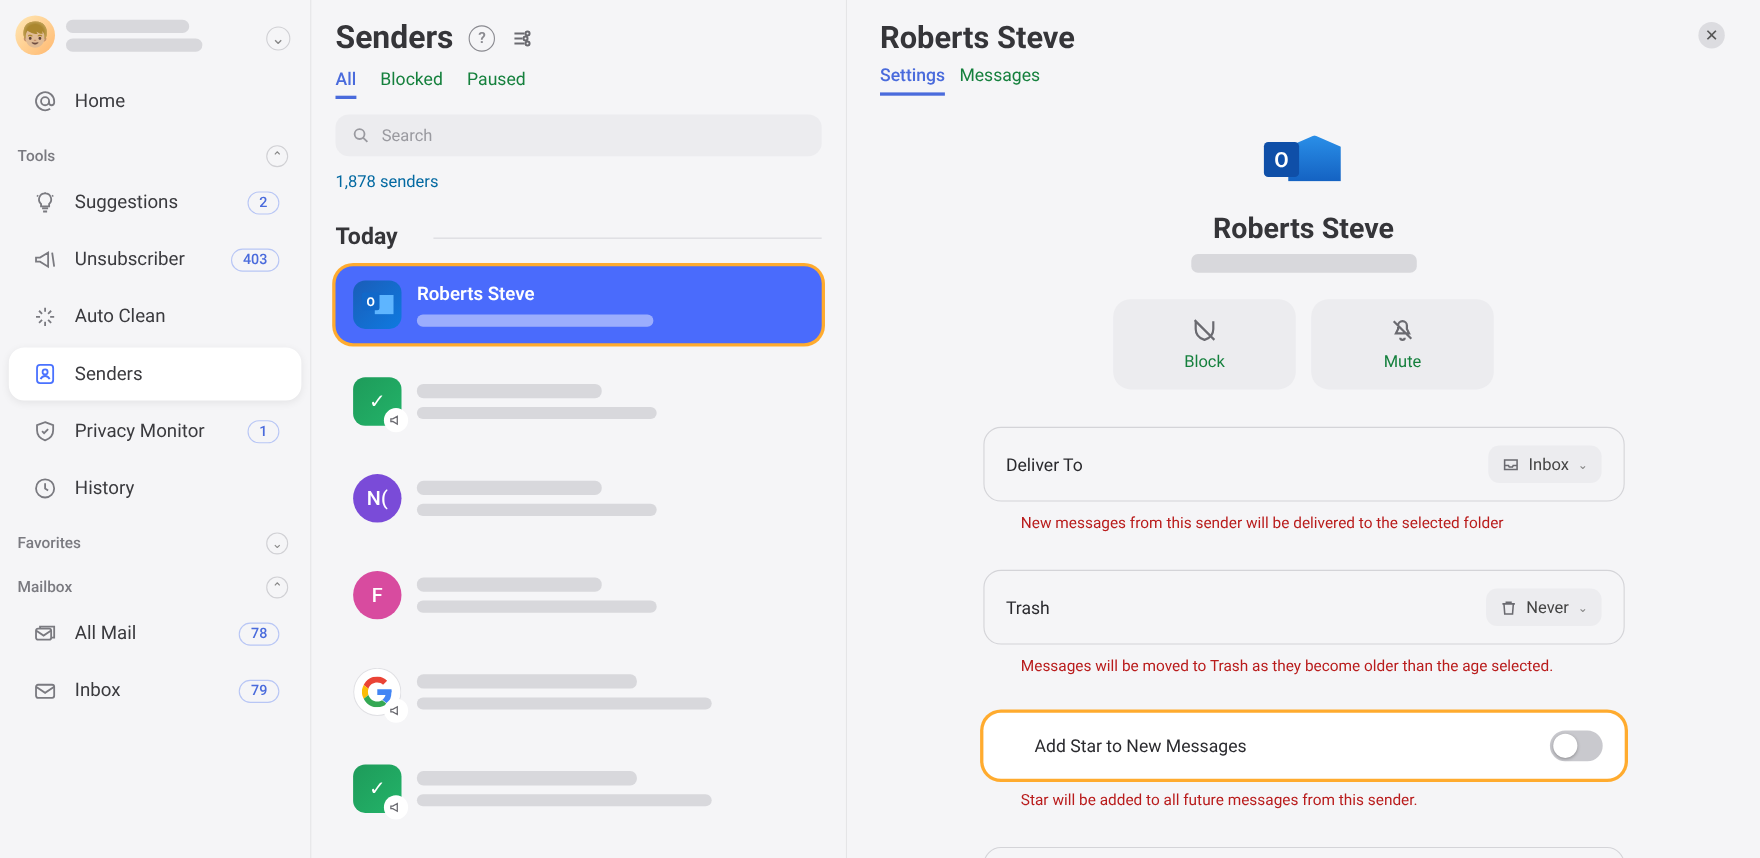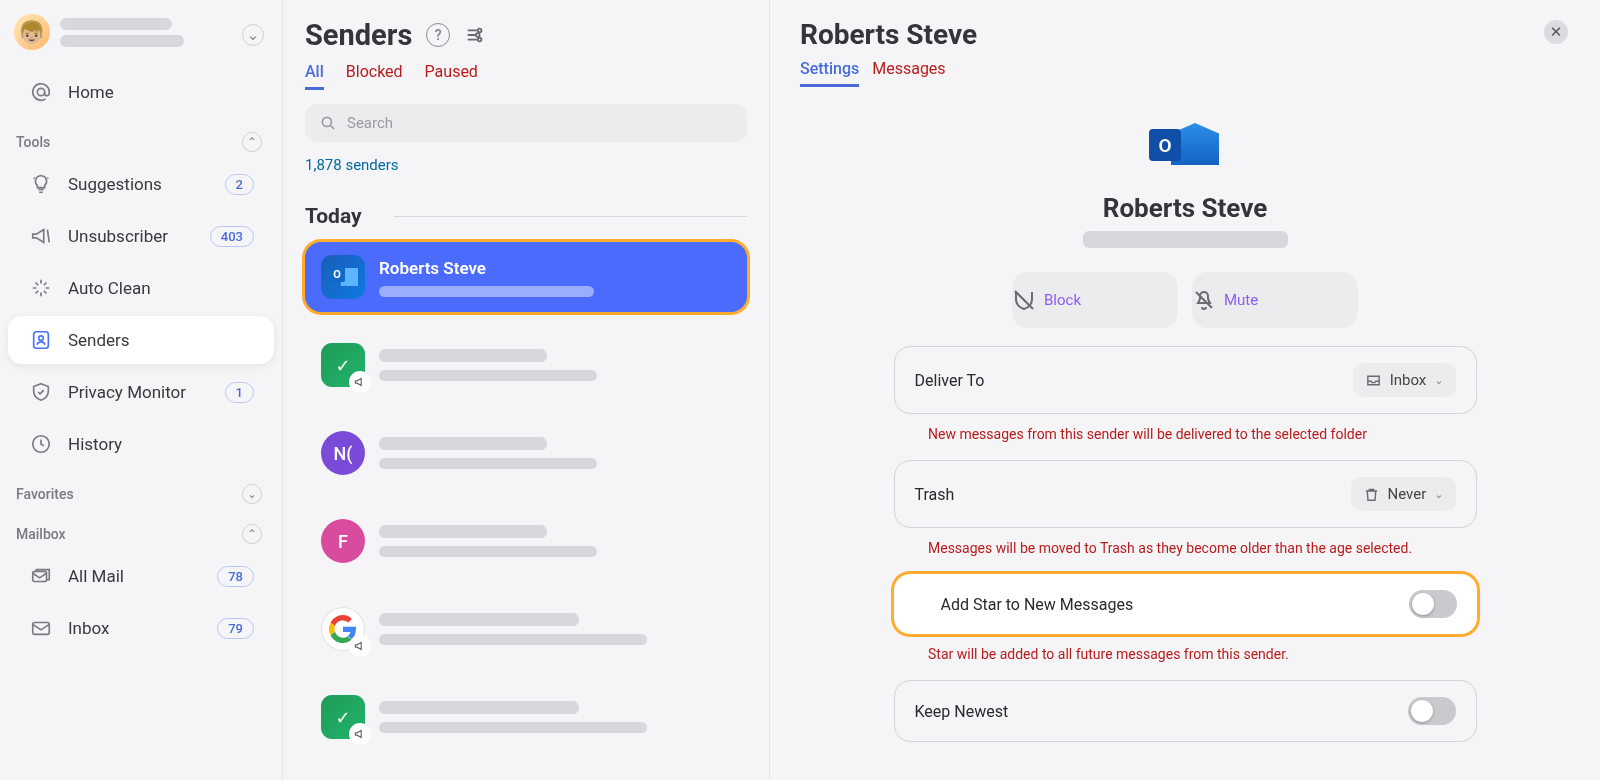--- a/index.html
+++ b/index.html
@@ -33,21 +33,21 @@
 .section-head { display:flex; align-items:center; justify-content:space-between; padding:14px 20px 6px 16px; font-size:14px; color:#7a7a80; font-weight:500; }
 .section-head .chev { border:1px solid #d0d0d4; border-radius:50%; width:20px;height:20px;display:flex;align-items:center;justify-content:center;color:#888;font-size:12px; }
 
 
 .col2-head { display:flex; align-items:center; gap:14px; margin-bottom:10px; }
 .col2-head h1 { font-size:29px; font-weight:700; color:#353539; }
 .round-btn { width:24px;height:24px;border:1.8px solid #8a8a90;border-radius:50%;display:flex;align-items:center;justify-content:center;color:#8a8a90;font-size:14px;font-weight:600; cursor:pointer; }
 .filter-icon { width:22px;height:22px; cursor:pointer; }
 .filter-icon svg { width:22px;height:22px; stroke:#6a6a70; fill:none; stroke-width:2; }
 .tabs { display:flex; gap:22px; margin-bottom:14px; font-size:16px; }
-.tab { color:#b91c1c; padding-bottom:6px; cursor:pointer; }
+.tab { color:#15803d; padding-bottom:6px; cursor:pointer; }
 .tab.active { color:#4a6bdc; border-bottom:3px solid #4a6bdc; font-weight:500; }
 .search-box { background:#ececef; border-radius:12px; padding:10px 14px; display:flex; align-items:center; gap:10px; color:#8a8a90; margin-bottom:14px; }
 .search-box svg { width:18px;height:18px; stroke:#9a9aa0; fill:none; stroke-width:2.2; }
 .count { color:#0369a1; font-size:15px; margin-bottom:30px; }
 .day-head { display:flex; align-items:center; gap:32px; margin-bottom:14px; }
 .day-head h2 { font-size:21px; font-weight:700; color:#353539; }
 .day-head .line { flex:1; height:1px; background:#d8d8dc; }
 
 .sender-row { display:flex; align-items:center; gap:14px; padding:13px 16px; border-radius:16px; margin-bottom:18px; cursor:pointer; }
 .sender-row.selected { background:#4a6bfc; color:#fff; box-shadow:0 0 0 3px #ffab2e; }
@@ -69,24 +69,24 @@
 .close-btn { position:absolute; right:32px; top:20px; width:24px;height:24px;border-radius:50%;background:#dcdce0;display:flex;align-items:center;justify-content:center;color:#555;cursor:pointer;font-size:15px; }
 .tabs-r { display:flex; gap:13px; font-size:16px; margin-bottom:24px; }
 
 .center-block { display:flex; flex-direction:column; align-items:center; gap:8px; margin-bottom:24px; }
 .big-icon { width:68px;height:68px; position:relative; }
 .big-icon .env { position:absolute; right:0; top:12px; width:48px;height:42px;background:linear-gradient(180deg,#2a8fe8,#1462c2);clip-path:polygon(0 25%,50% 0,100% 25%,100% 100%,0 100%); }
 .big-icon .sq { position:absolute; left:-2px; top:18px; width:32px;height:32px;background:#0f4fa8;border-radius:4px;display:flex;align-items:center;justify-content:center;color:#fff;font-size:19px;font-weight:600; }
 .big-title { font-size:26px; font-weight:700; color:#353539; margin-top:6px; }
 
 .action-row { display:flex; gap:14px; justify-content:center; margin-bottom:18px; }
-.action-btn { width:166px; background:#ececef; border-radius:16px; padding:16px 0; display:flex; flex-direction:row; align-items:center; gap:8px; color:#8b5cf6; cursor:pointer; }
+.action-btn { width:166px; background:#ececef; border-radius:16px; padding:16px 0; display:flex; flex-direction:column; align-items:center; gap:8px; color:#15803d; cursor:pointer; }
 .action-btn svg { width:24px;height:24px; stroke:#6a6a70; fill:none; stroke-width:2; }
 
-.card { background:transparent; border:1.5px solid #d4d4d8; border-radius:16px; padding:16px 20px; display:flex; align-items:center; justify-content:space-between; margin: 0 auto 6px; width:583px; }
+.card { background:transparent; border:1.5px solid #d4d4d8; border-radius:16px; padding:16px 20px; display:flex; align-items:center; justify-content:space-between; margin: 16px auto 6px; width:583px; }
 .card.highlight { background:#fff; border:none; box-shadow:0 0 0 3px #ffab2e;padding-left:47px; }
 .card-label { font-size:16px; color:#2a2a2e; }
 .help { color:#b91c1c; font-size:14px; margin:6px auto 18px; width:514px; }
 .select-chip { background:#ececef; border-radius:10px; padding:8px 12px; display:flex; align-items:center; gap:8px; color:#444; font-size:15px; cursor:pointer; }
 .select-chip svg { width:17px;height:17px; stroke:#6a6a70; fill:none; stroke-width:2; }
 .select-chip .chev { font-size:11px; color:#888; }
 
 .toggle { width:48px;height:28px;background:#c9c9ce;border-radius:14px;position:relative;cursor:pointer; }
 .toggle::after { content:""; position:absolute; left:3px; top:3px; width:22px;height:22px;background:#fff;border-radius:50%;box-shadow:0 1px 3px rgba(0,0,0,.3); }
 

